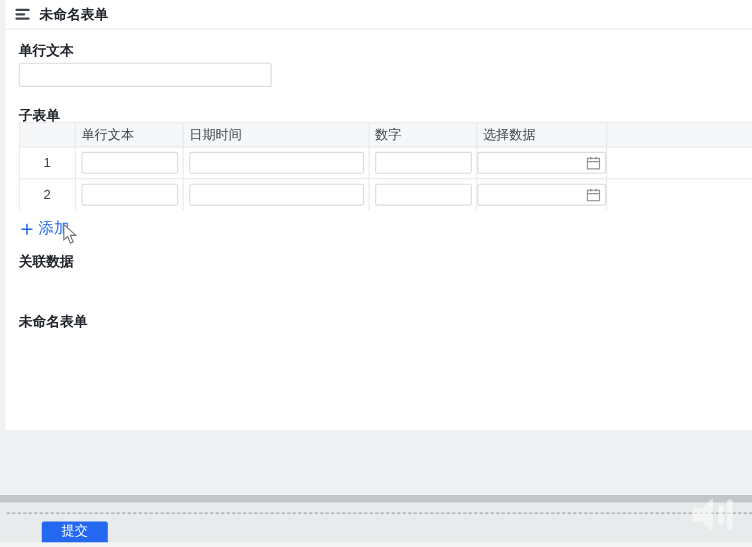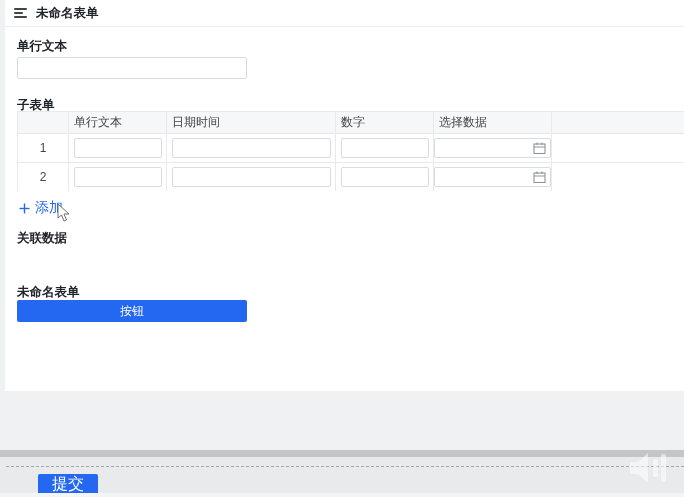--- a/index.html
+++ b/index.html
@@ -86,21 +86,21 @@
     cursor:pointer;
   }
 
   
   .gray-band { position:absolute; left:0; right:0; top:450px; height:7px; background:#c2c6c9; }
   .footer { position:absolute; left:0; right:0; top:457px; bottom:0; background:#e8eaeb; }
   .footer .dashed { position:absolute; left:6px; right:0; top:9px; border-top:1px dashed #a3a6a8; }
   .submit-btn {
     position:absolute; left:38px; top:17px; width:60px; height:21px;
     background:#2468f2; border:none; border-radius:2px; color:#fff;
-    font-size:16px; display:flex; align-items:flex-start; justify-content:center;
+    font-size:12px; display:flex; align-items:flex-start; justify-content:center;
     cursor:pointer;
   }
   .footer .bottom-strip { position:absolute; left:0; right:0; bottom:0; height:4px; background:#f3f4f4; }
 
   
   .cursor-overlay { position:absolute; left:52px; top:203px; width:13px; height:19px; pointer-events:none; }
   .volume-overlay { position:absolute; right:14px; top:449px; width:42px; height:38px; opacity:0.55; pointer-events:none; }
 </style>
 </head>
 <body>
@@ -195,23 +195,20 @@
     <svg width="11" height="11" viewBox="0 0 11 11">
       <line x1="5.5" y1="0.5" x2="5.5" y2="10.5" stroke="#2468f2" stroke-width="1.4"></line>
       <line x1="0.5" y1="5.5" x2="10.5" y2="5.5" stroke="#2468f2" stroke-width="1.4"></line>
     </svg>
     <span>添加</span>
   </div>
 
   <div class="field-label" style="top:230px;">关联数据</div>
 
   <div class="field-label" style="top:284px;">未命名表单</div>
-  <button class="blue-btn">
-    <span>按钮</span>
-  </button>
 
   <svg class="cursor-overlay" viewBox="0 0 13 19">
     <path d="M1 1 L1 15 L4.5 12 L7 18 L9.5 17 L7 11 L12 11 Z" fill="#ffffff" stroke="#6b7075" stroke-width="1"></path>
   </svg>
 
 </div>
 
 <div class="gray-band"></div>
 
 <div class="footer">

